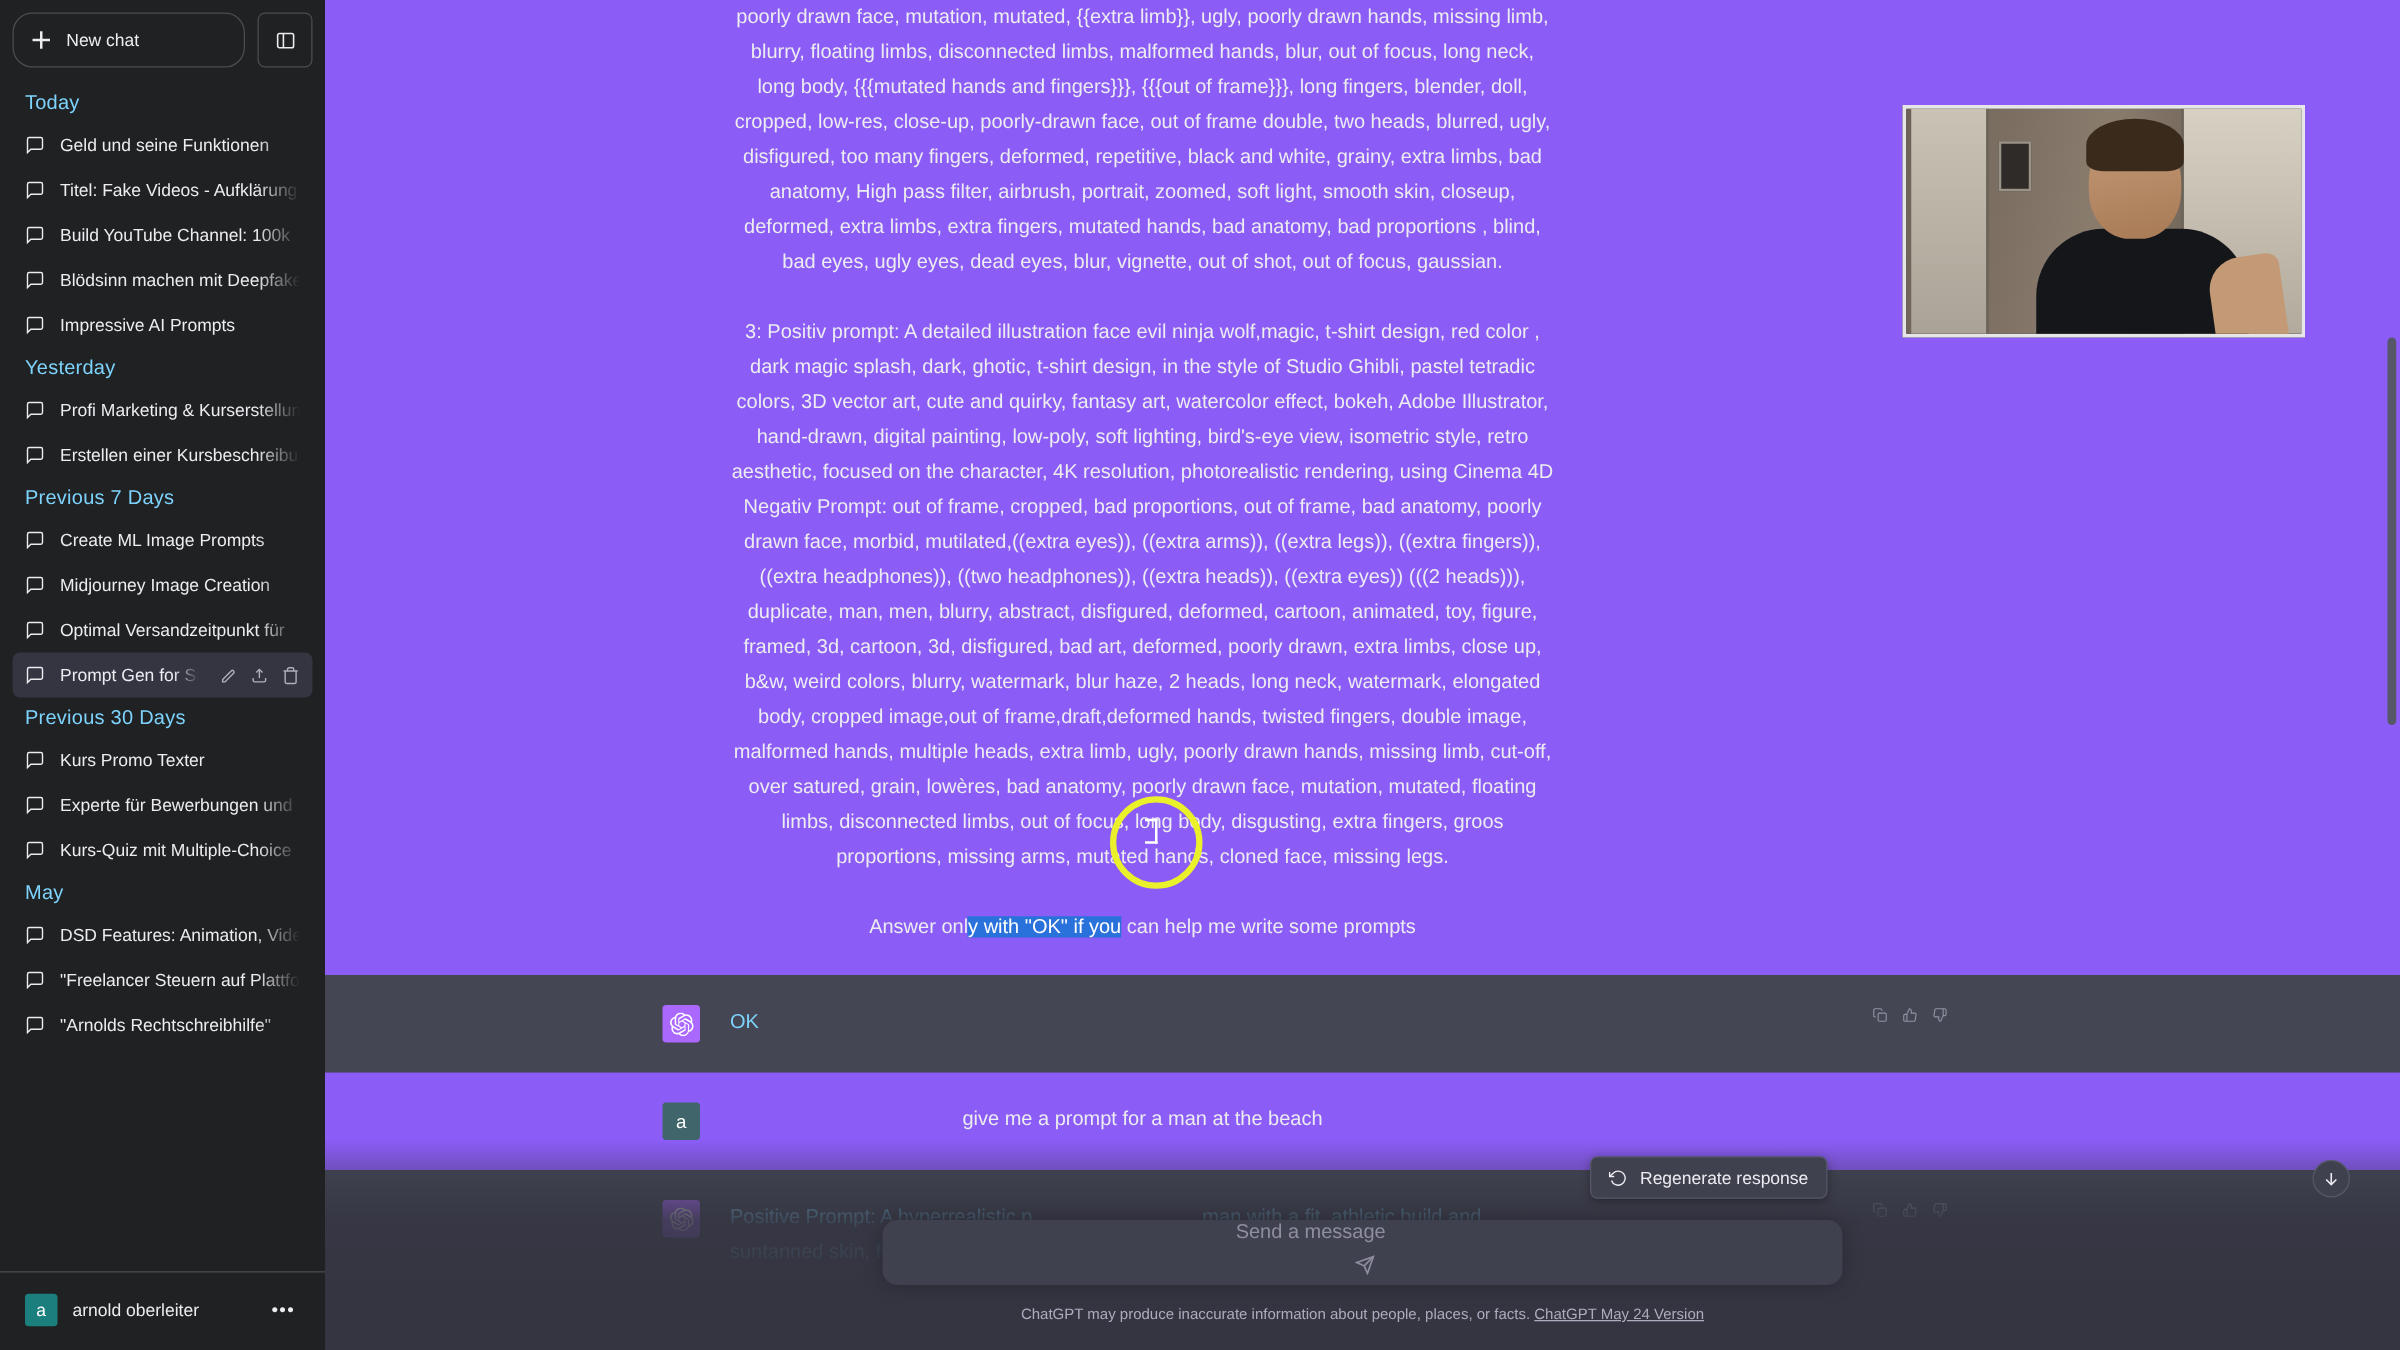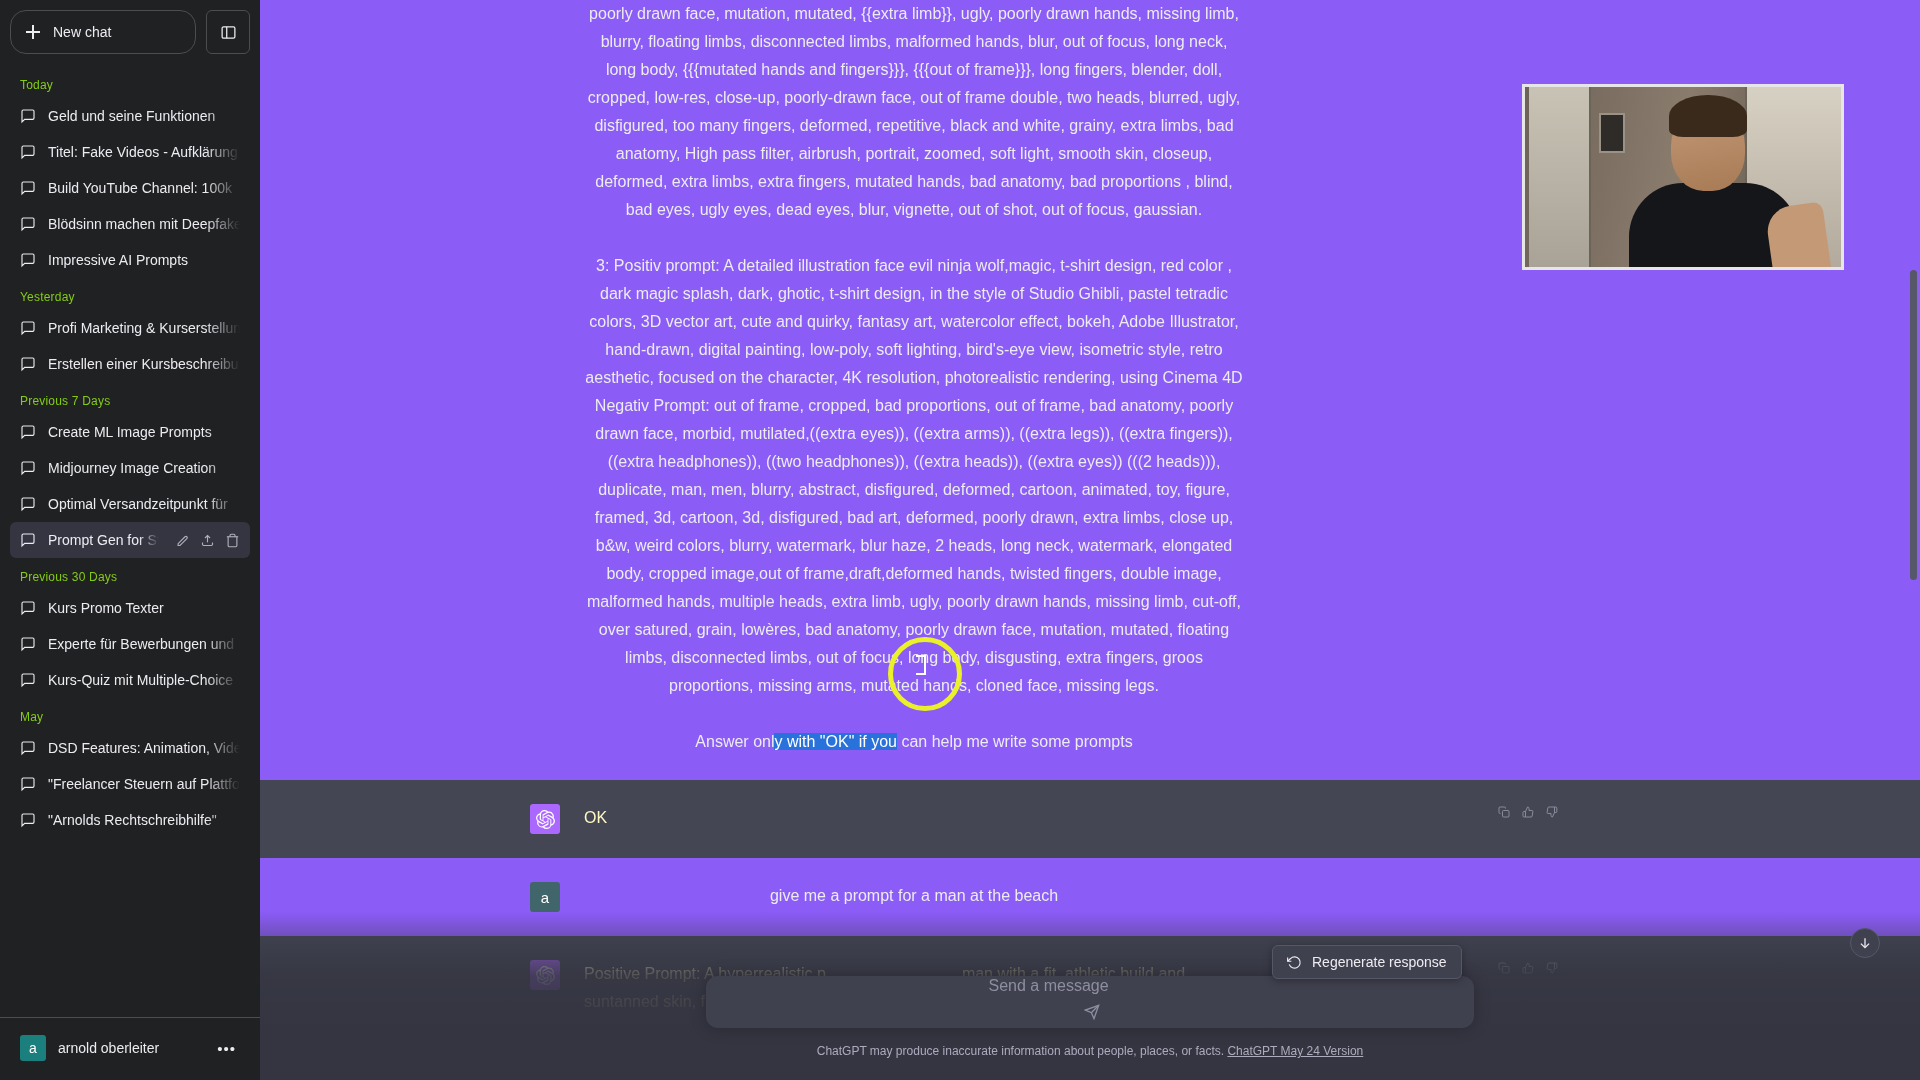--- a/index.html
+++ b/index.html
@@ -79,22 +79,22 @@
     cursor: pointer;
   }
 
   .chat-list {
     flex: 1 1 auto;
     overflow: hidden;
     padding: 4px 10px 0 10px;
   }
 
   .section-label {
-    font-size: 12px;
-    color: #84cc16;
+    font-size: 16px;
+    color: #7dd3fc;
     padding: 10px 10px 6px 10px;
     letter-spacing: 0.2px;
     height: 32px;
     display: flex;
     align-items: flex-end;
   }
 
   .chat-item {
     display: flex;
     align-items: center;
@@ -206,21 +206,21 @@
     display: flex;
     align-items: center;
     justify-content: center;
     margin-left: 60px;
   }
   .avatar.user { background: #40666b; color: #fff; font-size: 15px; }
   .avatar.bot  { background: #ab68ff; }
 
   .msg-body {
     flex: 1 1 auto;
-    color: #fef9c3;
+    color: #7dd3fc;
     font-size: 16px;
     line-height: 28px;
     max-width: 660px;
     word-wrap: break-word;
   }
   .msg.user .msg-body { color: #ececf1; }
 
   .msg-body p { margin: 0 0 0 0; }
   .msg-body p + p { margin-top: 28px; }
 
@@ -318,21 +318,20 @@
     height: 34px;
     padding: 0 14px;
     background: #40414f;
     border: 1px solid #565869;
     border-radius: 6px;
     color: #ececf1;
     font-size: 14px;
     cursor: pointer;
     z-index: 6;
     box-shadow: 0 2px 8px rgba(0,0,0,0.3);
-    margin-top: 20px;
   }
 
   .scroll-down-btn {
     position: absolute;
     right: 40px;
     bottom: 122px;
     width: 30px; height: 30px;
     border-radius: 50%;
     background: #40414f;
     border: 1px solid #565869;

